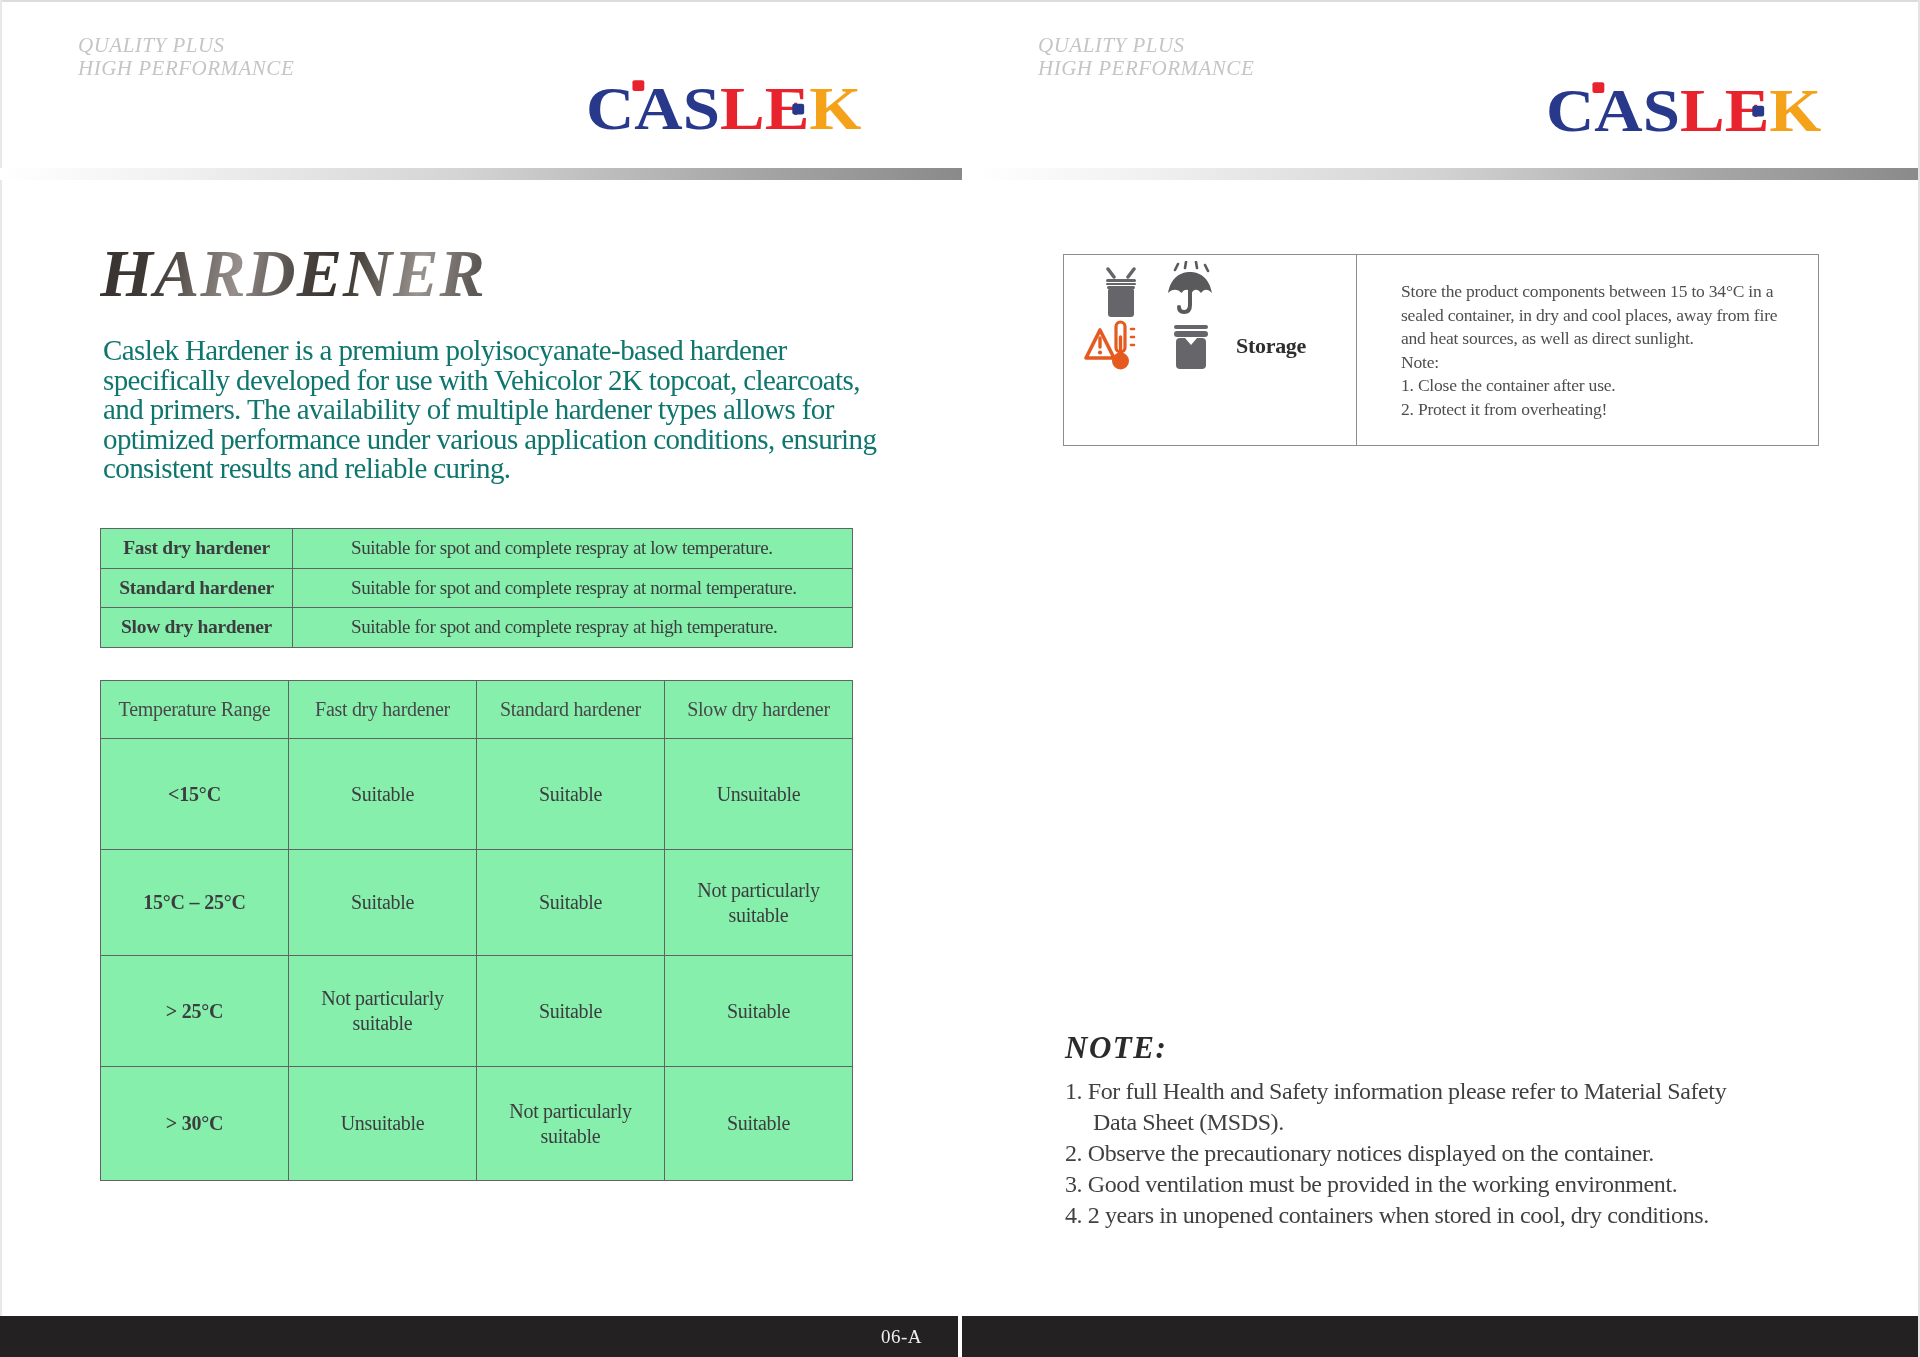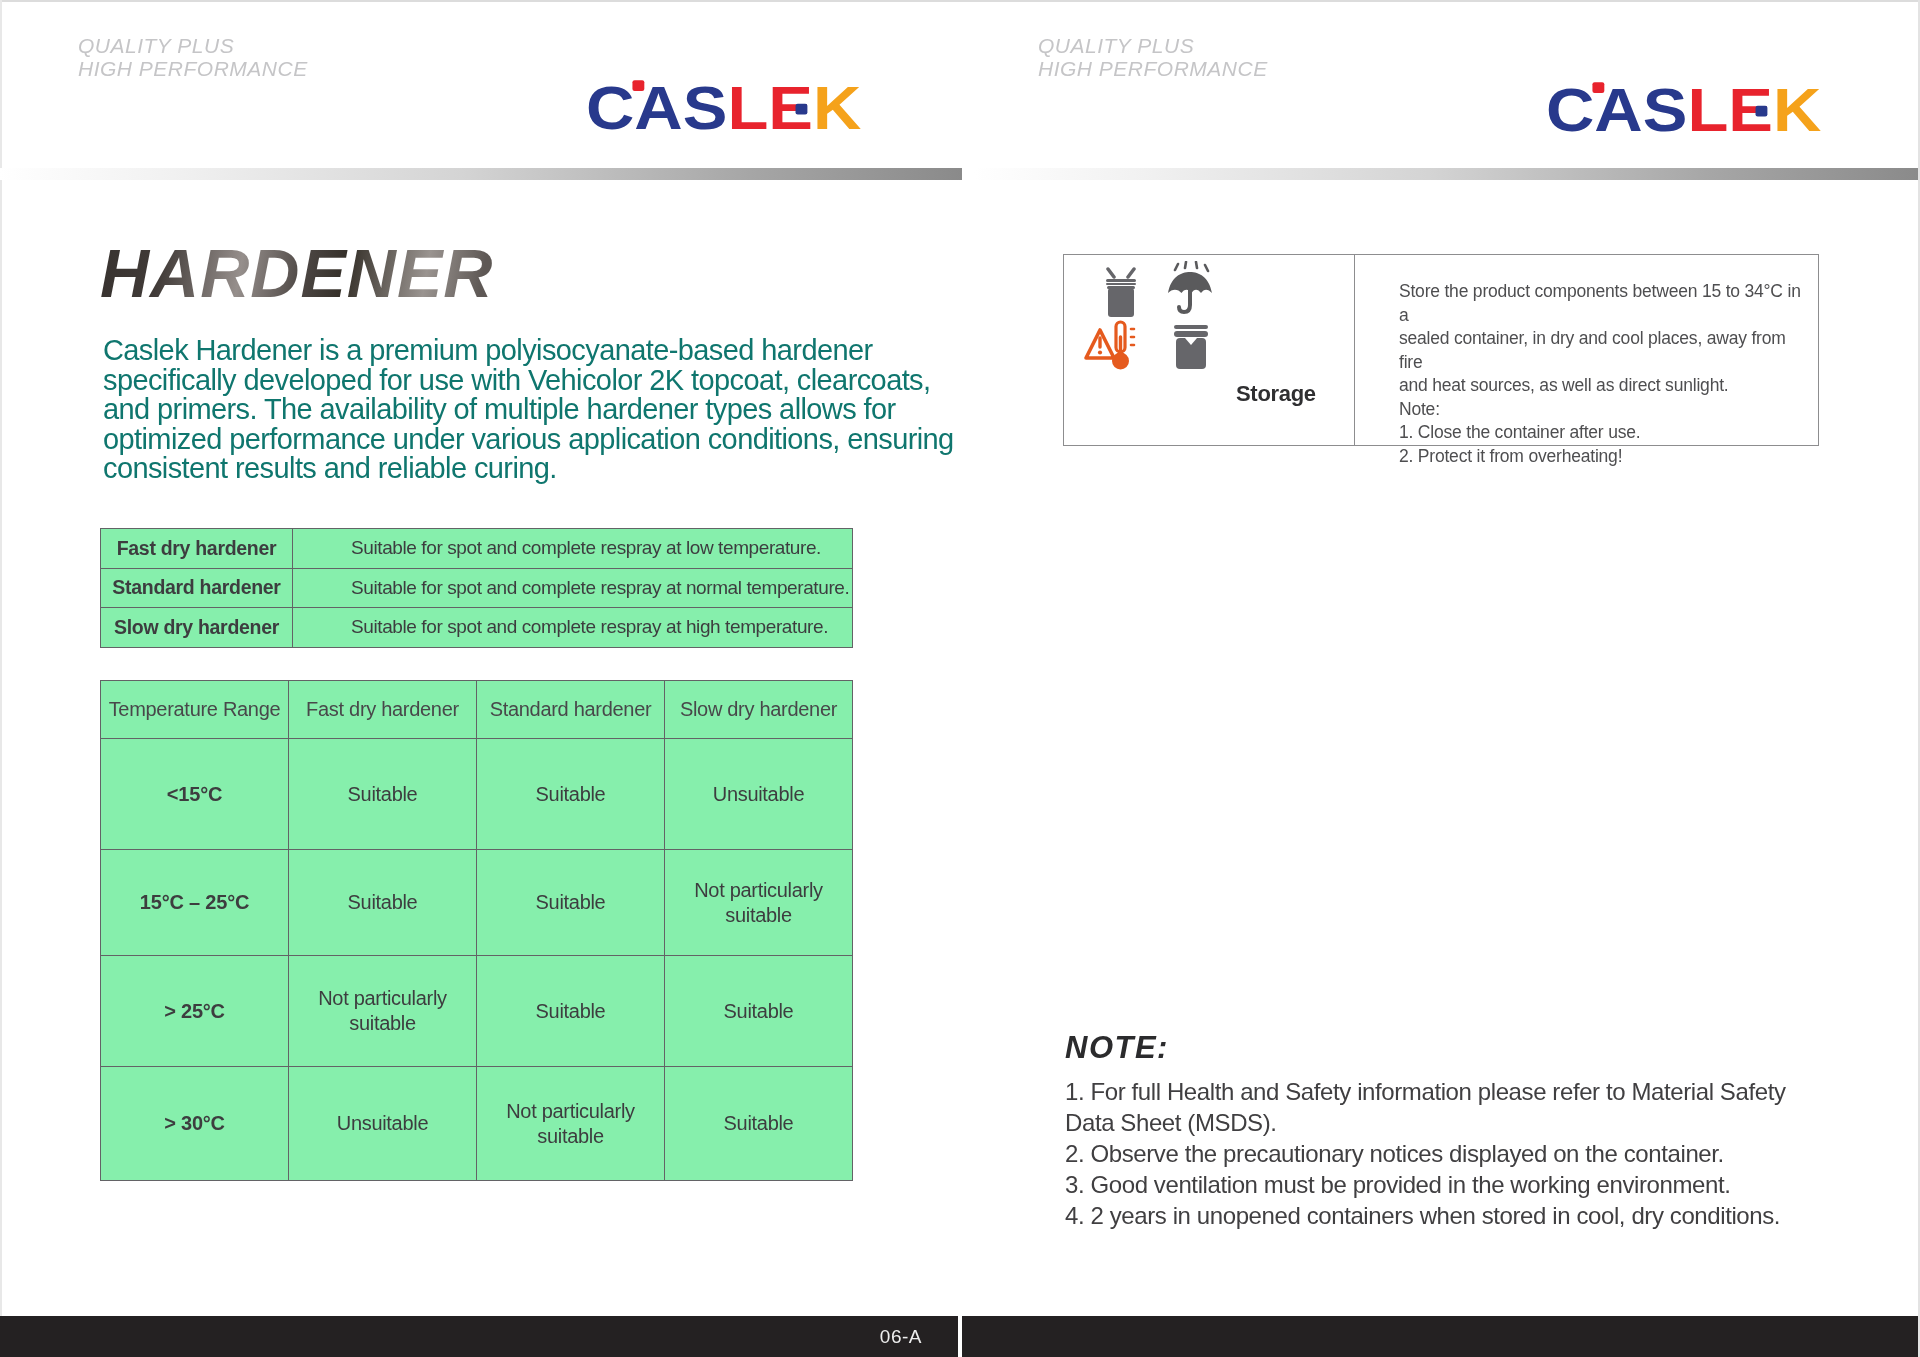--- a/index.html
+++ b/index.html
@@ -1,18 +1,18 @@
 <!DOCTYPE html>
 <html><head>
 <meta charset="utf-8">
 <style>
   html,body{margin:0;padding:0;background:#ffffff;}
   .sheet{
     position:relative;width:1920px;height:1357px;background:#ffffff;overflow:hidden;
-    font-family:Liberation Sans, sans-serif;color:#3f3f41;
+    font-family:Liberation Serif, serif;color:#3f3f41;
   }
   .sheet::before{content:"";position:absolute;top:0;left:0;right:0;height:2px;background:#dcdcdc;}
   .sheet::after{content:"";position:absolute;top:0;bottom:0;right:0;width:2px;background:#e3e3e3;}
   .edge-left{position:absolute;top:0;bottom:0;left:0;width:2px;background:#e8e8e8;}
 
   
   .tagline{
     position:absolute;top:34px;font-size:21px;line-height:23px;font-style:italic;
     color:#c5c5c7;letter-spacing:0.5px;font-weight:400;
   }
@@ -64,29 +64,29 @@
 
   
   .storage-box{
     position:absolute;left:1063px;top:254px;width:754px;height:190px;
     border:1.5px solid #8d8d8f;display:flex;
   }
   .storage-icons{position:relative;width:292px;border-right:1.5px solid #8d8d8f;}
   .icon{position:absolute;}
   .icon-can{left:34px;top:12px;} .icon-umbrella{left:100px;top:6px;}
   .icon-warn{left:18px;top:62px;} .icon-bucket{left:106px;top:68px;}
-  .storage-label{position:absolute;left:172px;top:78px;font-weight:700;font-size:22px;color:#2f2f31;letter-spacing:-0.3px;margin-top:48px;}
+  .storage-label{position:absolute;left:172px;top:78px;font-weight:700;font-size:22px;color:#2f2f31;letter-spacing:-0.3px;}
   .storage-text{padding:25px 6px 0 44px;font-size:17.5px;line-height:23.5px;color:#4e4e50;letter-spacing:-0.2px;}
 
   
   .note-title{position:absolute;left:1065px;top:1030px;font-size:31px;font-weight:700;font-style:italic;
     color:#2b2b2d;letter-spacing:1.5px;}
   .note-items{position:absolute;left:1065px;top:1076px;font-size:24px;line-height:31px;color:#403f41;letter-spacing:-0.4px;}
   .note-line{white-space:nowrap;}
-  .note-line.cont{}
+  .note-line.cont{margin-left:28px;}
 
   
   .footer{position:absolute;top:1316px;height:41px;background:#242122;overflow:hidden;}
   .footer-a{left:0;width:958px;} .footer-b{left:962px;width:1074px;}
   .stripe{position:absolute;left:0;top:0;width:190px;height:100%;}
   .stripe-red{clip-path:polygon(0 0,100px 0,118px 100%,0 100%);}
   .stripe-blue{clip-path:polygon(100px 0,156px 0,174px 100%,118px 100%);}
   .page-num{position:absolute;top:0;right:0;height:41px;line-height:42px;font-size:19px;color:#eeeeee;letter-spacing:0.5px;}
   .footer-a .page-num{right:36px;} .footer-b .page-num{right:16px;}
 </style>

